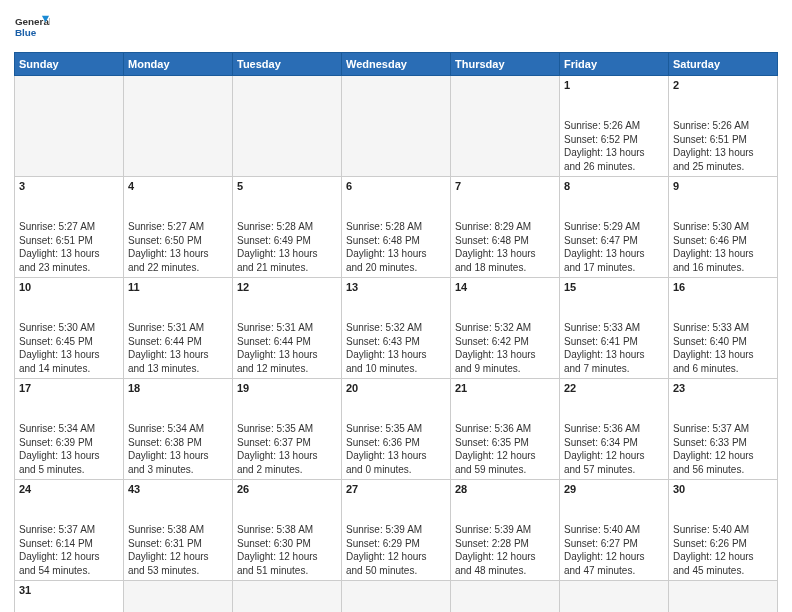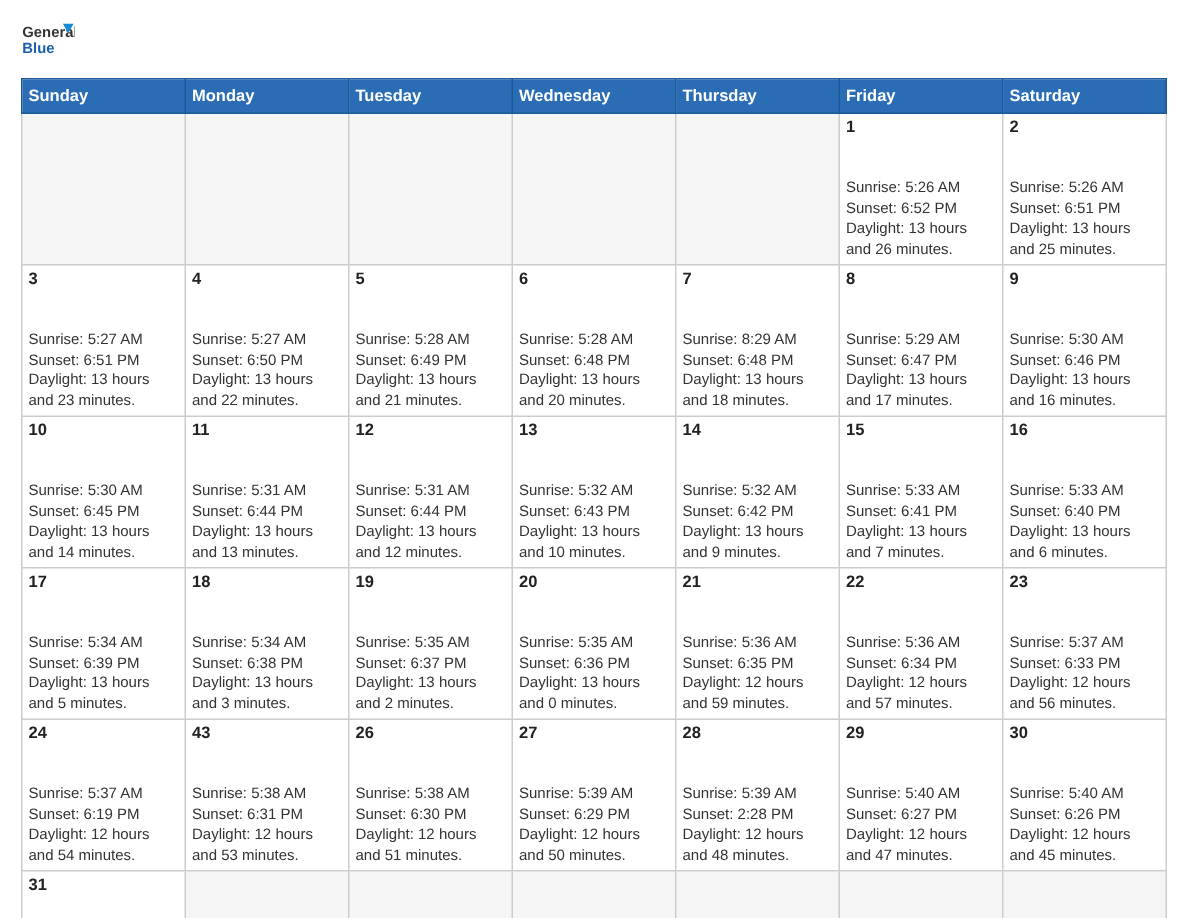--- a/index.html
+++ b/index.html
@@ -263,21 +263,21 @@
             <span class="day-number">23</span>
             <div class="day-info">Sunrise: 5:37 AM
 Sunset: 6:33 PM
 Daylight: 12 hours and 56 minutes.</div>
           </td>
         </tr>
         <tr>
           <td>
             <span class="day-number">24</span>
             <div class="day-info">Sunrise: 5:37 AM
-Sunset: 6:19 PM
+Sunset: 6:14 PM
 Daylight: 12 hours and 54 minutes.</div>
           </td>
           <td>
             <span class="day-number">43</span>
             <div class="day-info">Sunrise: 5:38 AM
 Sunset: 6:31 PM
 Daylight: 12 hours and 53 minutes.</div>
           </td>
           <td>
             <span class="day-number">26</span>

